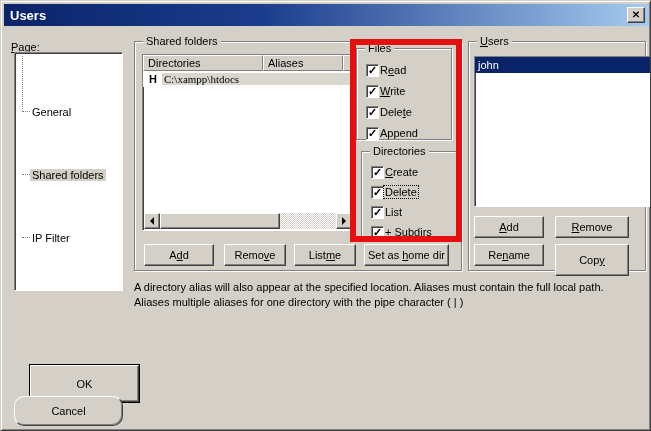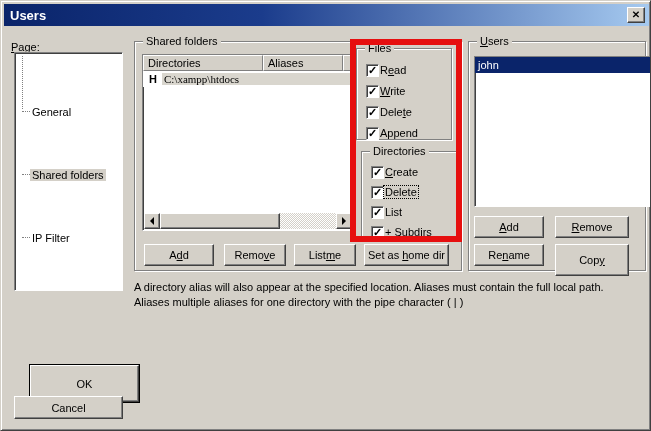--- a/index.html
+++ b/index.html
@@ -256,17 +256,17 @@
   </div>
   <div class="btn" style="left:554px;top:243px;width:74px;height:32px;">
     <span><span>Cop</span><u>y</u><span></span></span>
   </div>
 
   <div class="info-text" style="top:279px;width:505px;">A directory alias will also appear at the specified location. Aliases must contain the full local path. Aliases multiple aliases for one directory with the pipe character ( | )</div>
 
   <div class="btn default" style="left:29px;top:364px;width:109px;height:37px;">
     <span>OK</span>
   </div>
-  <div class="btn" style="left:13px;top:395px;width:109px;height:23px;">
+  <div class="btn" style="left:13px;top:395px;width:109px;height:30px;border-radius:10px;">
     <span>Cancel</span>
   </div>
 
 </div>
 
 </body></html>

